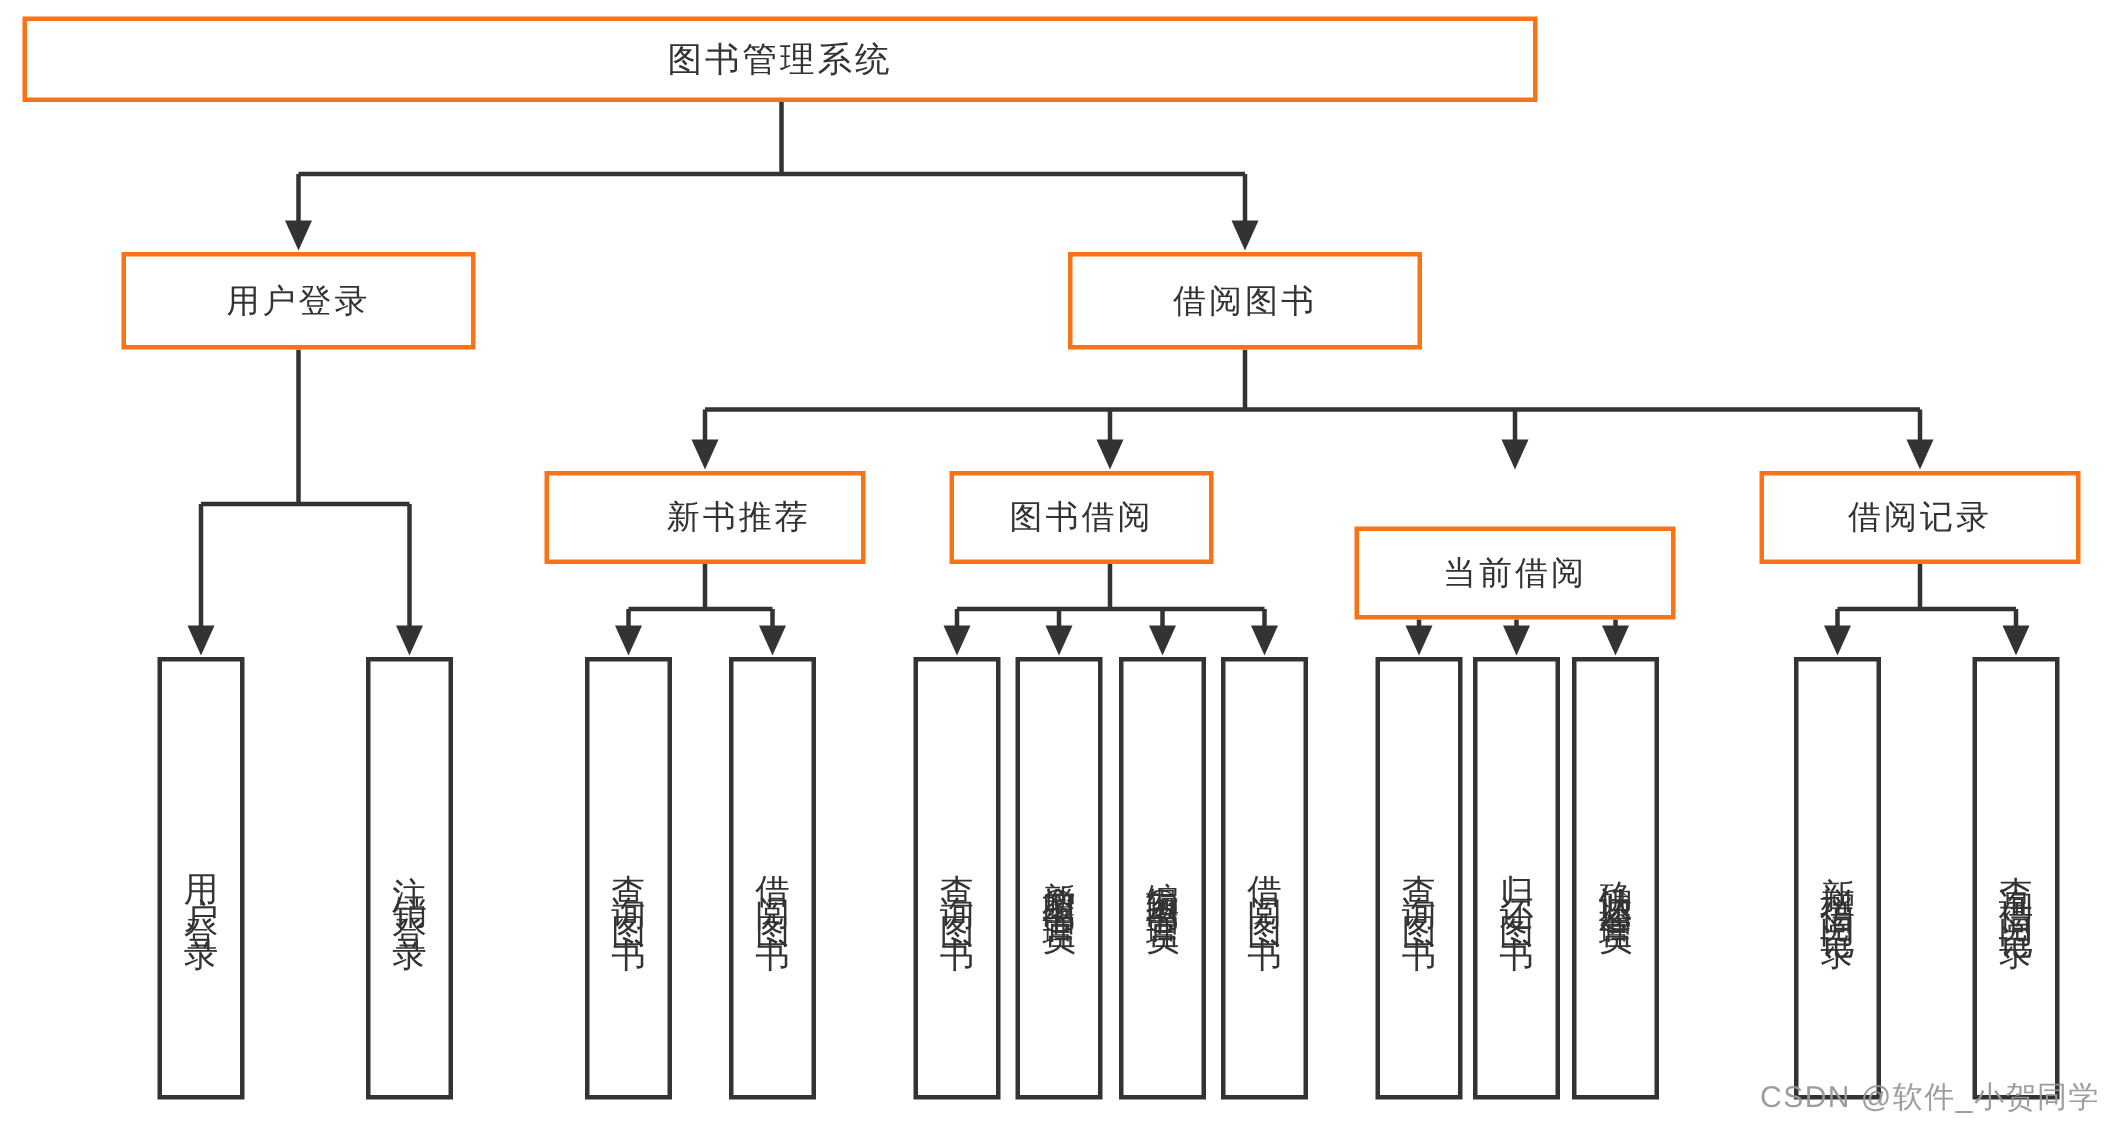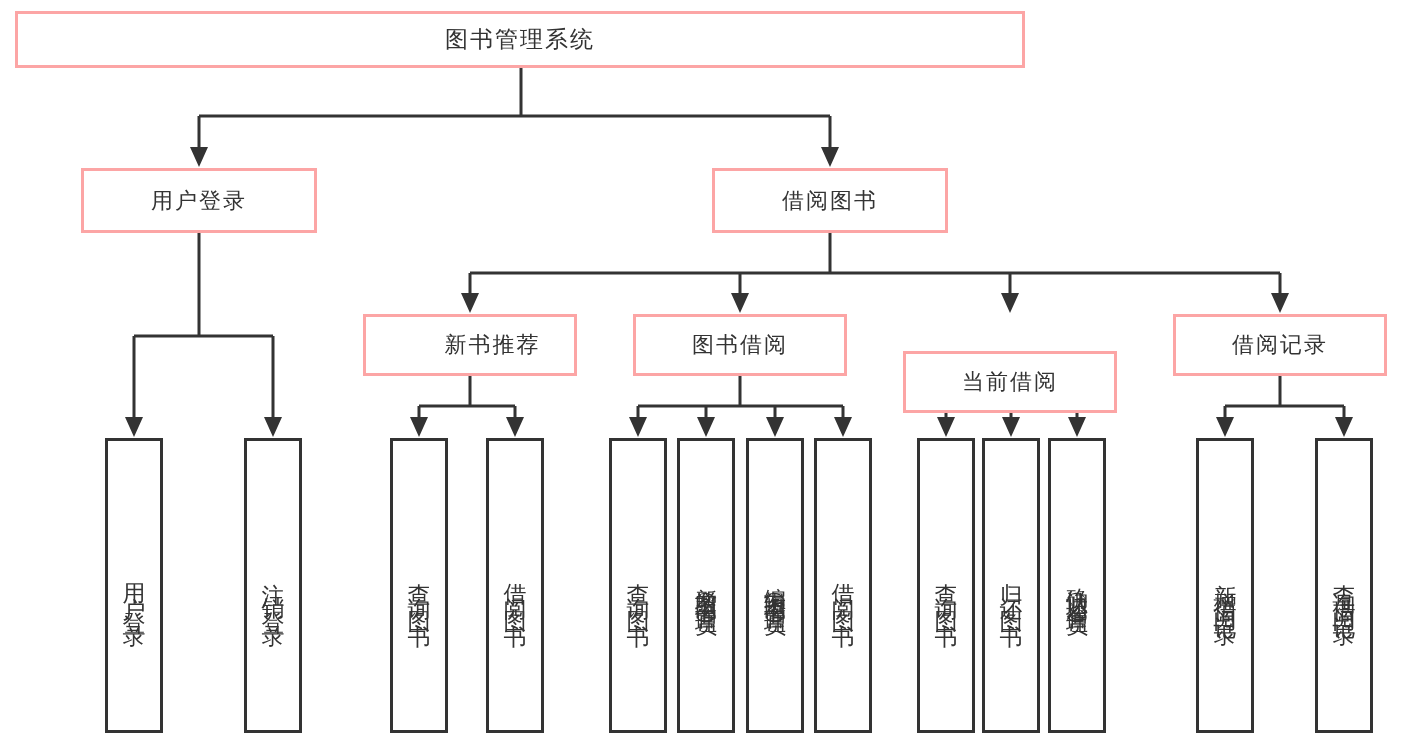--- a/index.html
+++ b/index.html
@@ -18,21 +18,21 @@
   }
   #connectors {
     position: absolute;
     left: 0;
     top: 0;
     pointer-events: none;
   }
   .node {
     position: absolute;
     box-sizing: border-box;
-    border: 3px solid #fca5a5;
+    border: 3px solid #f97316;
     background: #ffffff;
     display: flex;
     align-items: center;
     justify-content: center;
     z-index: 2;
   }
   .lvl-top  { font-size: 23px; letter-spacing: 2px; }
   .lvl-mid  { font-size: 22px; letter-spacing: 2px; }
   .leaf {
     position: absolute;
@@ -125,21 +125,21 @@
   <div class="node lvl-mid" style="left:81px; top:168px; width:236px; height:65px;">
     <span>用户登录</span>
   </div>
   <div class="node lvl-mid" style="left:712px; top:168px; width:236px; height:65px;">
     <span>借阅图书</span>
   </div>
 
   <div class="node lvl-mid" style="left:363px; top:314px; width:214px; height:62px;padding-left:45px;">
     <span>新书推荐</span>
   </div>
-  <div class="node lvl-mid" style="left:633px; top:314px; width:214px; height:62px;">
+  <div class="node lvl-mid" style="left:633px; top:314px; width:176px; height:62px;">
     <span>图书借阅</span>
   </div>
   <div class="node lvl-mid" style="left:903px; top:314px; width:214px; height:62px;margin-top:37px;">
     <span>当前借阅</span>
   </div>
   <div class="node lvl-mid" style="left:1173px; top:314px; width:214px; height:62px;">
     <span>借阅记录</span>
   </div>
 
   <div class="leaf" style="left:105px;">
@@ -179,14 +179,15 @@
     <span class="vtext ls-tight">确认归还（管理员）</span>
   </div>
 
   <div class="leaf" style="left:1196px;">
     <span class="vtext ls-mid">新增借阅记录</span>
   </div>
   <div class="leaf" style="left:1315px;">
     <span class="vtext ls-mid">查询借阅记录</span>
   </div>
 
+  <div class="watermark">CSDN @软件_小贺同学</div>
 
 </div>
 
 </body></html>

